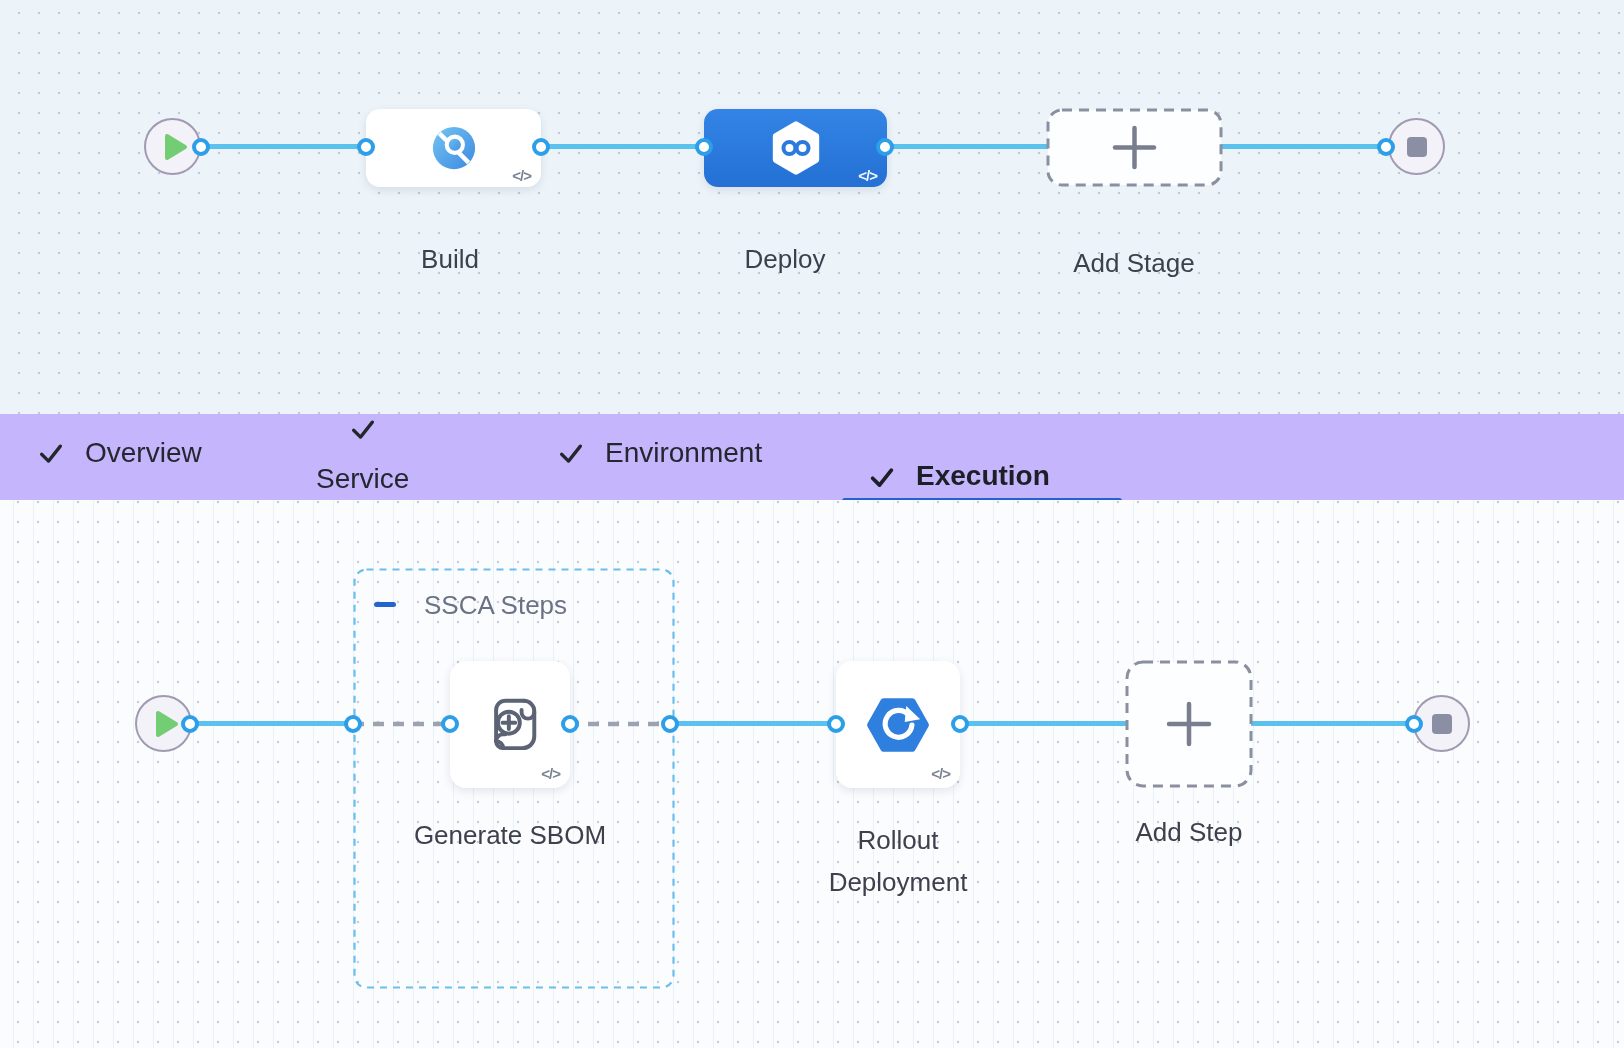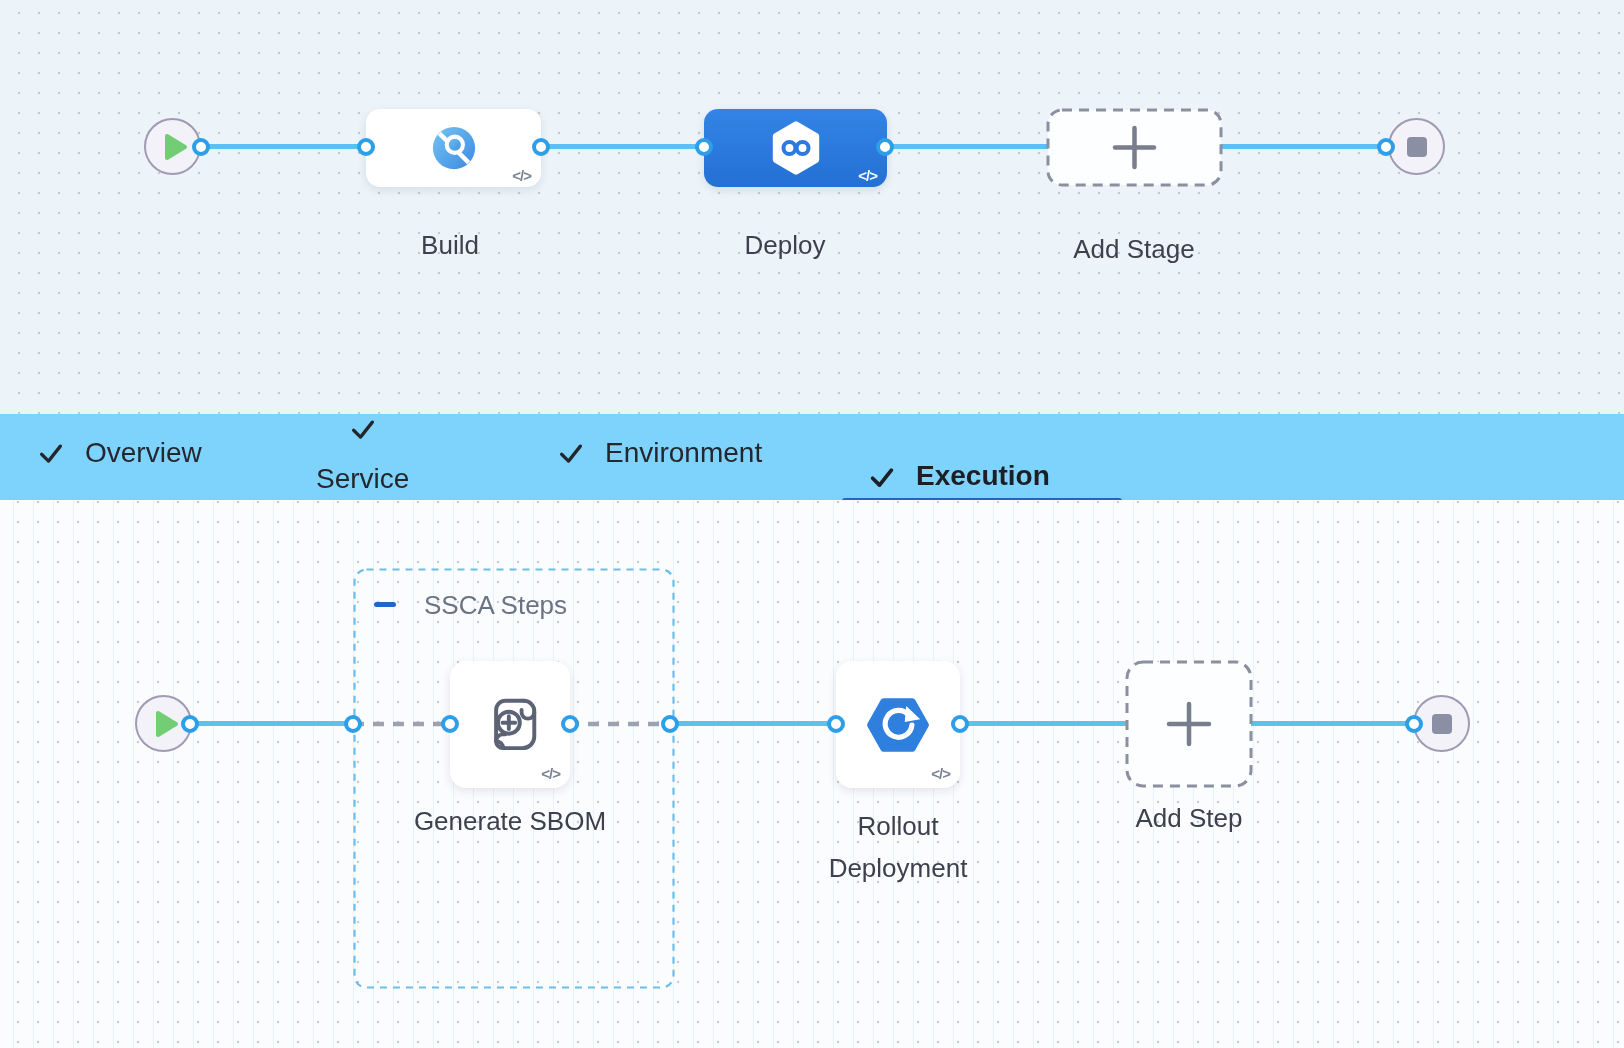--- a/index.html
+++ b/index.html
@@ -16,21 +16,21 @@
   .canvas-bottom{
     position:absolute;left:0;top:500px;width:1624px;height:556px;
     background-color:#FBFCFE;
     background-image:
       linear-gradient(90deg,#E9F1F9 1px,transparent 1px),
       radial-gradient(circle,#C6CDD7 1.4px,transparent 1.6px);
     background-size:20px 20px,20px 20px;background-position:13px 0,8px 12px;padding-left:28px;
   }
 
   
-  .tabbar{position:absolute;left:0;top:414px;width:1624px;height:90px;background:#7dd3fc;
+  .tabbar{position:absolute;left:0;top:414px;width:1624px;height:90px;background:#c4b5fd;
           border-bottom:1px solid #E8EBF0;box-sizing:border-box;}
   .tab{position:absolute;top:0;height:78px;display:flex;align-items:center;gap:19px;
        color:#24272D;font-size:28px;font-weight:500;cursor:pointer;}
   .tab .check{flex:0 0 auto;display:block;}
   .tab.active{font-weight:700;color:#1C1F25;}
   .tab-underline{position:absolute;left:842px;bottom:-1px;width:280px;height:6px;
                  border-radius:4px;background:#2562C9;}
 
   
   .flow-line{position:absolute;height:5px;border-radius:3px;background:#5BC1EF;}
@@ -42,21 +42,21 @@
   .stop-square{width:20px;height:20px;border-radius:4px;background:#8A8FA3;}
   .node-card{position:absolute;background:#fff;border-radius:14px;z-index:5;
              box-shadow:0 3px 10px rgba(34,56,96,.12);
              display:flex;align-items:center;justify-content:center;cursor:pointer;}
   .node-card.blue{background:linear-gradient(180deg,#3384E6,#2470D4);}
   .step-card{border-radius:16px;}
   .code-badge{position:absolute;right:10px;bottom:3px;font-size:15px;font-weight:700;
               color:#7A8292;letter-spacing:-1px;z-index:7;}
   .code-badge.light{color:rgba(255,255,255,.95);}
   .node-label{position:absolute;transform:translateX(-50%);color:#3C414D;font-size:26px;
-              white-space:nowrap;text-align:center;z-index:3;}
+              white-space:nowrap;text-align:center;z-index:3;margin-top:14px;}
   .node-label.wrap{white-space:normal;width:190px;line-height:1.6;}
   .dashed-box{position:absolute;z-index:5;cursor:pointer;}
   .svg-abs{position:absolute;z-index:2;}
   .group-label{position:absolute;color:#6A7384;font-size:26px;z-index:3;white-space:nowrap;}
   .group-minus{position:absolute;width:22px;height:5px;border-radius:3px;background:#2565CB;
                z-index:4;cursor:pointer;}
 </style>
 </head>
 <body>
 

